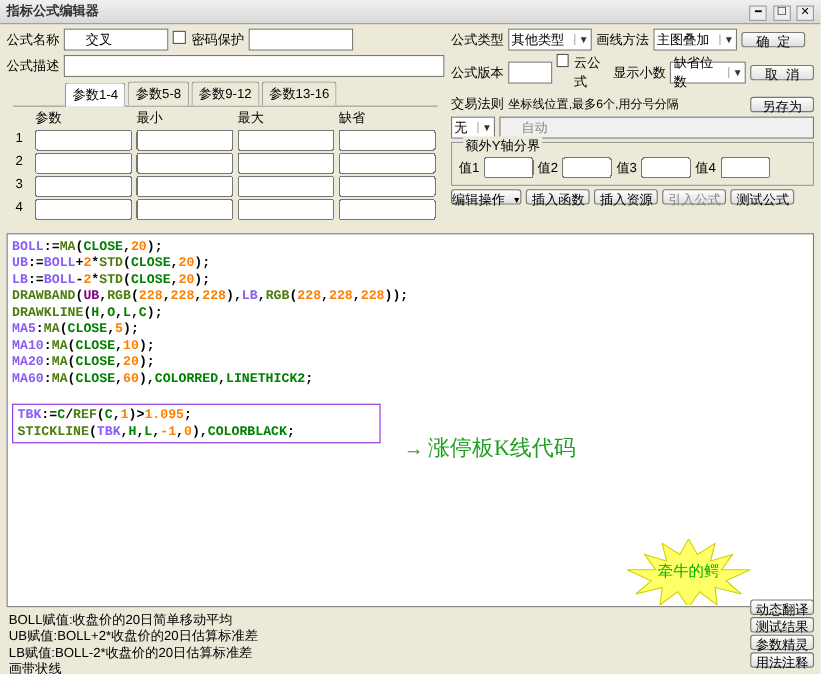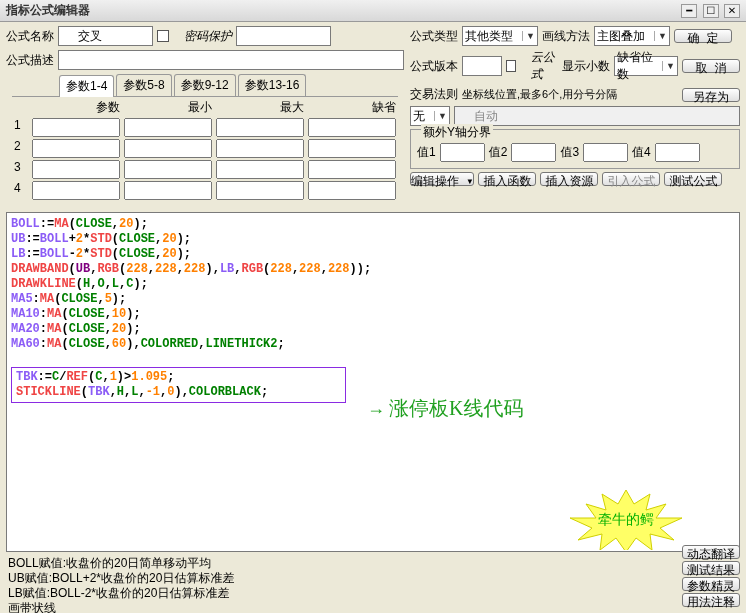--- a/index.html
+++ b/index.html
@@ -7,36 +7,36 @@
   .titlebar { background: linear-gradient(#f0f0f0,#d8d8d8); height: 22px; display: flex; align-items: center; padding: 0 6px; justify-content: space-between; border-bottom: 1px solid #999; }
   .titlebar .title { color: #333; font-weight: bold; }
   .titlebar .win-btns span { display:inline-block; width:16px; height:14px; border:1px solid #999; margin-left:2px; text-align:center; line-height:12px; font-size:10px; background:#eee; cursor:default;}
   .top-panel { padding: 4px 6px; display: grid; grid-template-columns: 1fr 330px; gap: 6px; }
   .row { display: flex; align-items: center; gap: 4px; margin-bottom: 4px; }
   .lbl { white-space: nowrap; }
   input[type=text] { height: 20px; border: 1px solid #7a7a7a; background: #fff; padding: 0 19px; font-size: 12px; }
   .btn { height: 14px; min-width: 58px; background: linear-gradient(#fefefe,#e0e0e0); border: 1px solid #777; border-radius: 3px; font-size: 12px; cursor: pointer; font-family: Liberation Mono, monospace; }
   .combo { height: 20px; border: 1px solid #7a7a7a; background: #fff; display: inline-flex; align-items: center; justify-content: space-between; padding: 0 2px; }
   .combo .caret { font-size: 9px; color: #333; border-left:1px solid #aaa; padding-left:3px; margin-left:3px;}
-  .chk { display: inline-flex; align-items: center; gap: 15px; font-style: italic; }
+  .chk { display: inline-flex; gap: 5px; }
   .chk .box { width: 12px; height: 12px; border: 1px solid #555; background: #fff; }
   .tabs { display: flex; border-bottom: 1px solid #999; margin: 2px 6px 2px 6px; padding-left: 47px; }
   .tab { border: 1px solid #999; border-bottom: none; padding: 2px 6px; margin-right: 2px; background: #ece9d8; border-radius: 3px 3px 0 0; cursor:pointer;}
   .tab.active { background: #fff; position: relative; top: 1px; }
   .param-grid { display: grid; grid-template-columns: 14px 1fr 1fr 1fr 1fr; gap: 2px 4px; padding: 0 8px 6px 8px; font-size:12px;}
-  .param-grid .hdr { text-align: right; }
+  .param-grid .hdr { text-align: left; }
   .param-grid input { width: 100%; }
   .right-col { display: flex; flex-direction: column; gap: 3px; }
   .rrow { display: flex; align-items: center; gap: 4px; }
   .fieldset { border: 1px solid #999; padding: 4px 6px 6px 6px; position: relative; }
   .legend { position: relative; top: -10px; left: 4px; background: #ece9d8; padding: 0 2px; display:inline-block;}
   .code-area { background: #fff; border: 1px solid #7a7a7a; margin: 2px 6px; height: 340px; padding: 4px; font-family: "Courier New", monospace; font-size: 12px; line-height: 15px; white-space: pre; overflow: auto; position: relative; }
   .k1 { color: #8b5cf6; font-weight:bold;}
   .k2 { color: #800080; font-weight:bold;}
-  .fn { color: #ef4444; font-weight:bold;}
+  .fn { color: #4d7c0f; font-weight:bold;}
   .num { color: #ff8000; font-weight:bold;}
   .arg { color: #008000; font-weight:bold;}
   .plain { color: #000; font-weight:bold;}
   .box-purple { border: 1px solid #8a2be2; padding: 2px 4px; width: 335px; }
   .callout { position: absolute; left: 360px; top: 188px; color: #20a020; font-size: 20px; font-family: "SimSun"; display:flex; align-items:center;}
   .callout .arrow { color:#20a020; font-size:18px; margin-right:4px;}
   .starburst { position: absolute; right: 60px; top: 490px; width: 120px; height: 60px; }
   .starburst svg { width: 100%; height: 100%; }
   .starburst .txt { position:absolute; top:50%; left:50%; transform:translate(-50%,-50%); color:#00b000; font-size:14px; white-space:nowrap;}
   .bottom-desc { padding: 2px 8px; line-height: 15px; font-size: 12px; color:#000;}

